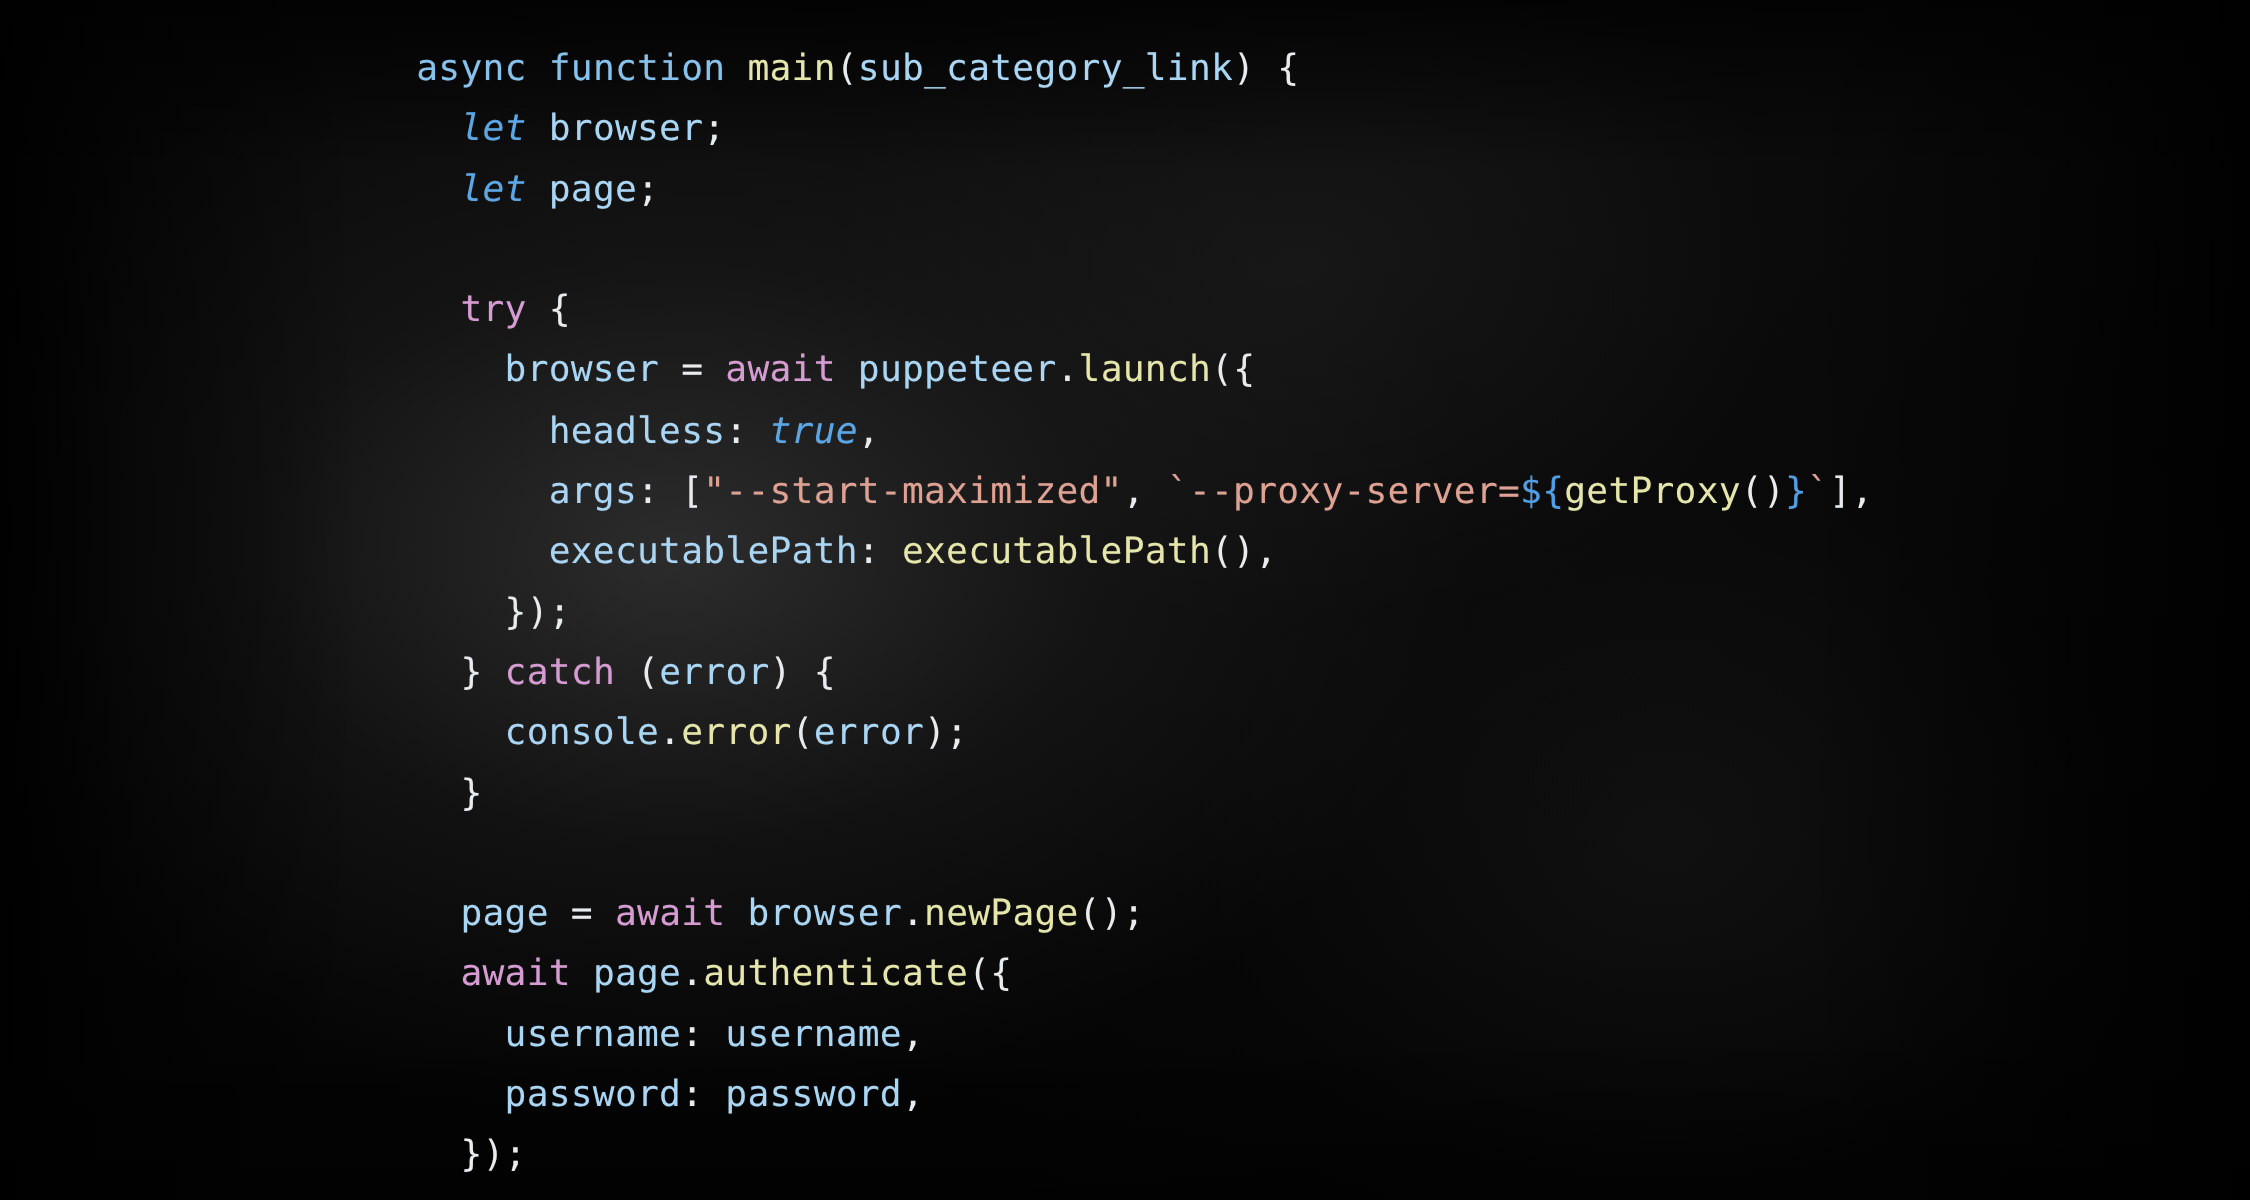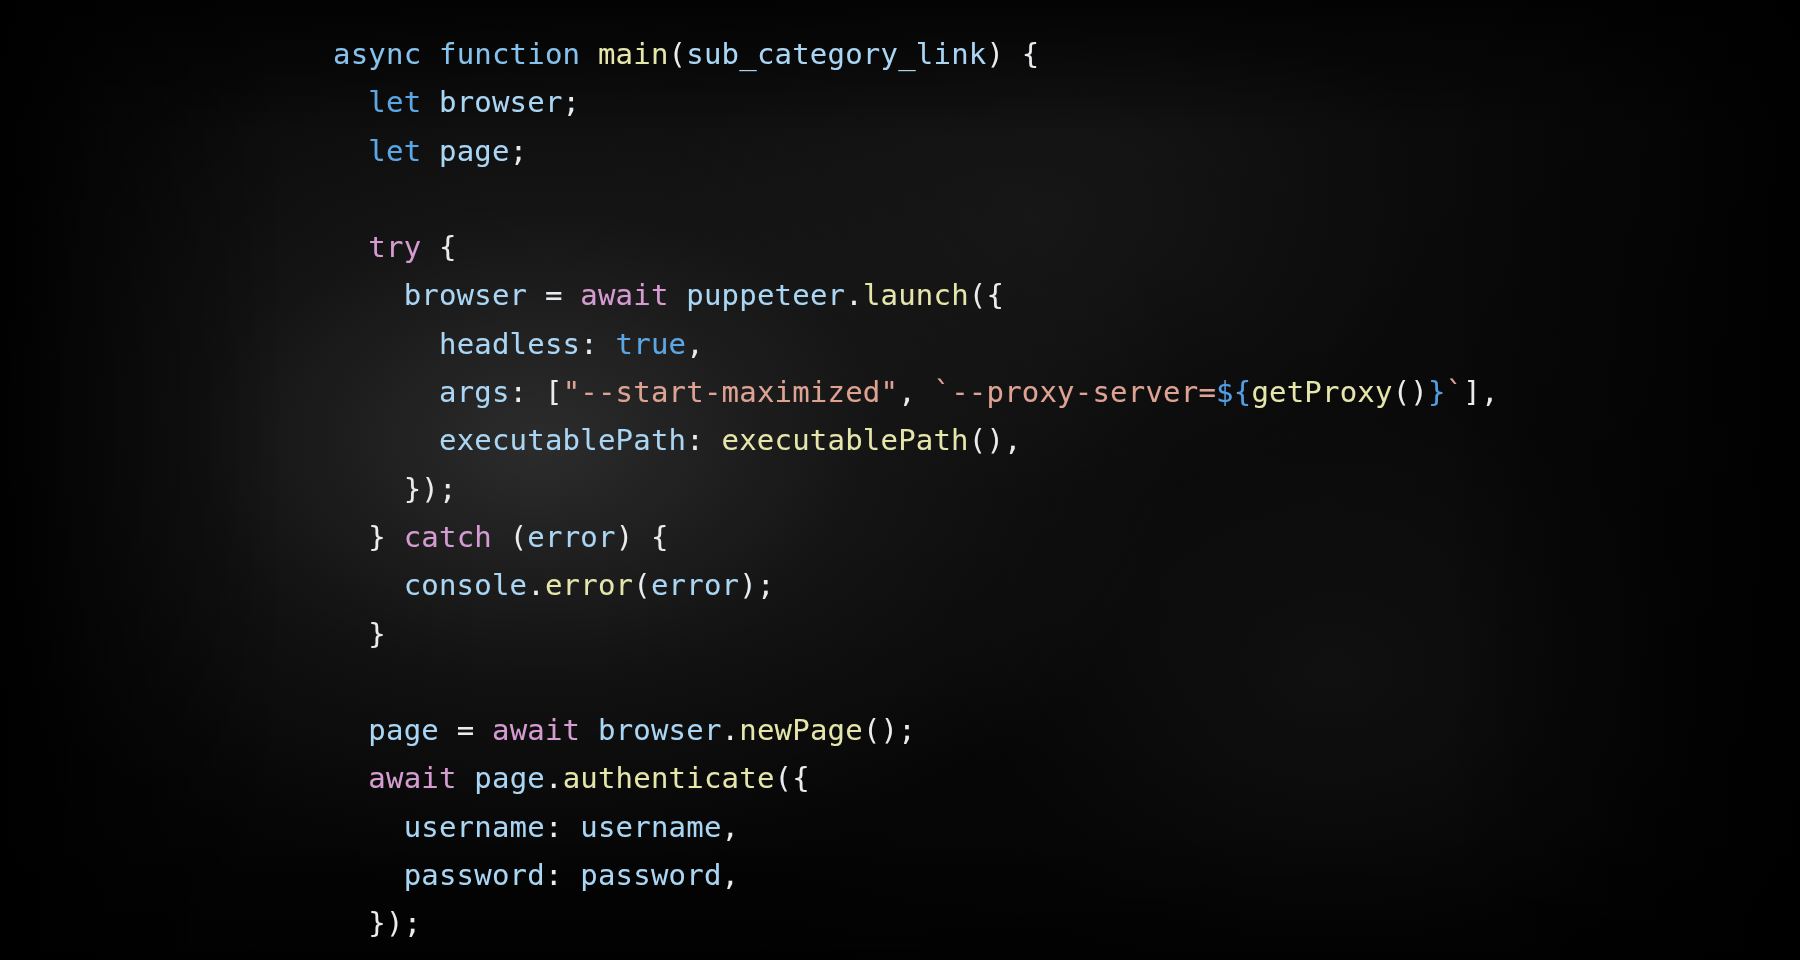--- a/index.html
+++ b/index.html
@@ -49,21 +49,21 @@
     letter-spacing: 0.2px;
     white-space: pre;
     color: #e8eaed;
     text-shadow: 0 0 1px rgba(255,255,255,0.18);
     z-index: 2;
   }
 
   .ln { display: block; height: 48.3px; }
 
   
-  .t-kw      { color: #5aa7e8; }  
+  .t-kw      { color: #5aa7e8; font-style: italic; }  
   .t-kw2     { color: #86c2ee; }  
   .t-ctl     { color: #d79bd4; }  
   .t-id      { color: #a9d6f5; }  
   .t-fn      { color: #e6e6ab; }  
   .t-str     { color: #dfa192; }  
   .t-punc    { color: #e9ecef; }  
   .t-interp  { color: #4f9fe8; }  
 </style>
 </head>
 <body>

